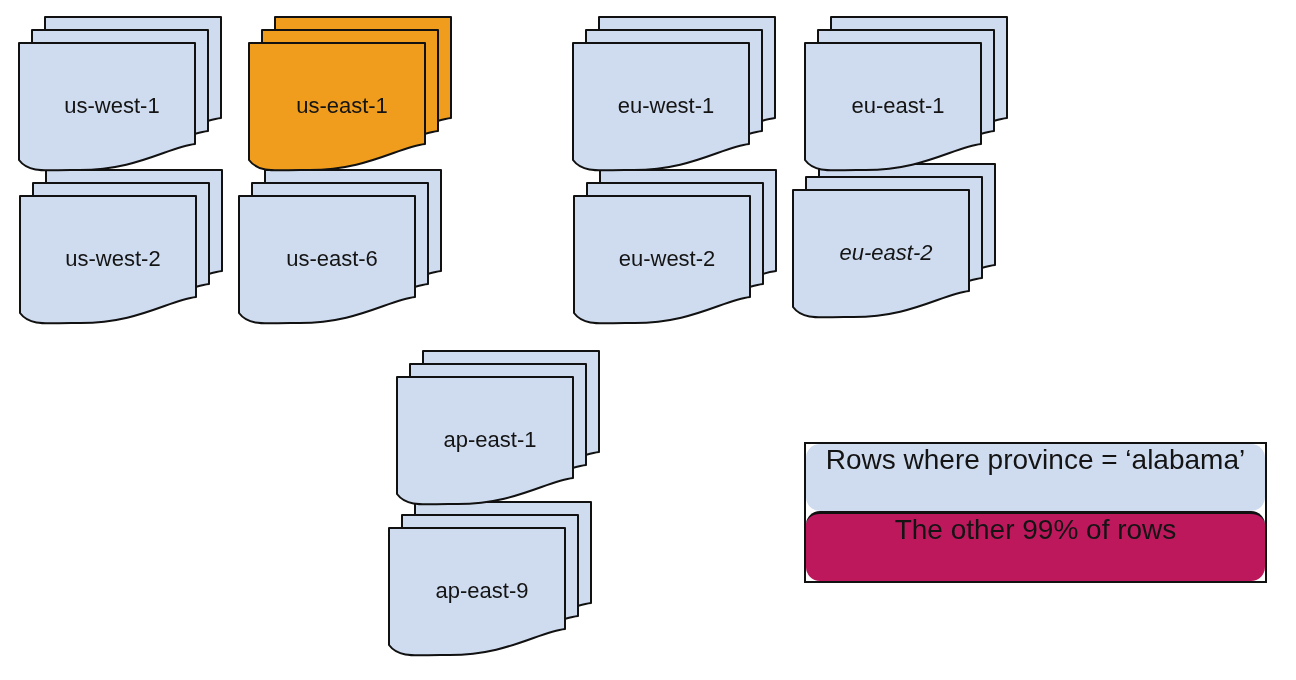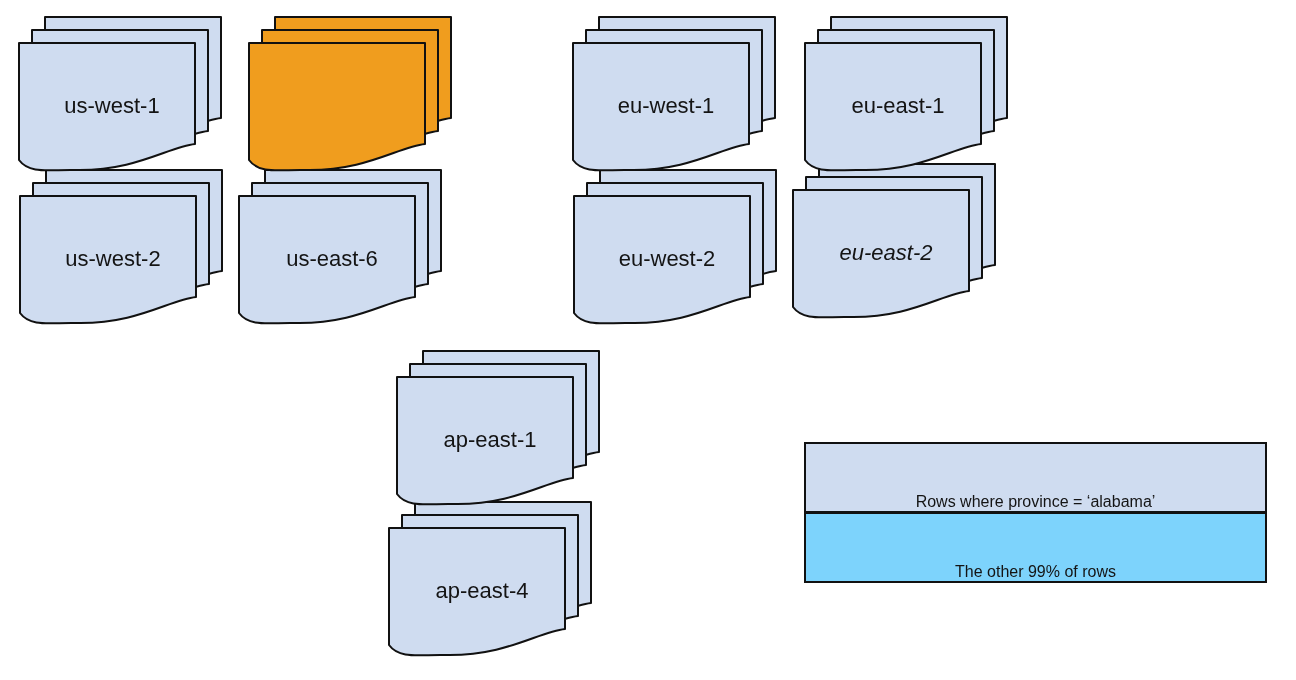--- a/index.html
+++ b/index.html
@@ -46,39 +46,40 @@
     position: absolute;
     box-sizing: border-box;
     border: 2px solid #111111;
     display: flex;
     flex-direction: column;
     background: #ffffff;
   }
   .legend-row {
     flex: 1;
     display: flex;
-    align-items: flex-end;
+    align-items: flex-start;
     justify-content: center;
-    font-size: 16px;
+    font-size: 28px;
     white-space: nowrap;
+    border-radius: 14px;
   }
   .legend-row + .legend-row {
     border-top: 3px solid #111111;
   }
 </style>
 </head>
 <body>
 
 <div id="canvas">
 
   <div id="legend" style="left: 804px; top: 442px; width: 463px; height: 141px;">
     <div class="legend-row" style="background: rgb(207, 220, 240);">
       <span>Rows where province = ‘alabama’</span>
     </div>
-    <div class="legend-row" style="background: #7dd3fc;">
+    <div class="legend-row" style="background: #be185d;">
       <span>The other 99% of rows</span>
     </div>
   </div>
 
 <div class="stack" style="left: 18px; top: 16px; z-index: 9;">
       <svg class="doc back" viewBox="0 0 178 134">
         <path d="M1,1 H177 V102 C150,105 118,129 58,128 C34,127 12,133 1,118 Z" stroke-width="2" stroke-linejoin="round" fill="#cfdcf0" stroke="#111111"></path>
       </svg>
       <svg class="doc middle" viewBox="0 0 178 134">
         <path d="M1,1 H177 V102 C150,105 118,129 58,128 C34,127 12,133 1,118 Z" stroke-width="2" stroke-linejoin="round" fill="#cfdcf0" stroke="#111111"></path>
@@ -91,20 +92,21 @@
     <div class="stack" style="left: 248px; top: 16px; z-index: 9;">
       <svg class="doc back" viewBox="0 0 178 134">
         <path d="M1,1 H177 V102 C150,105 118,129 58,128 C34,127 12,133 1,118 Z" stroke-width="2" stroke-linejoin="round" fill="#f09d1e" stroke="#111111"></path>
       </svg>
       <svg class="doc middle" viewBox="0 0 178 134">
         <path d="M1,1 H177 V102 C150,105 118,129 58,128 C34,127 12,133 1,118 Z" stroke-width="2" stroke-linejoin="round" fill="#f09d1e" stroke="#111111"></path>
       </svg>
       <svg class="doc front" viewBox="0 0 178 134">
         <path d="M1,1 H177 V102 C150,105 118,129 58,128 C34,127 12,133 1,118 Z" stroke-width="2" stroke-linejoin="round" fill="#f09d1e" stroke="#111111"></path>
       </svg>
+      <div class="stack-label">us-east-1</div>
     </div>
     <div class="stack" style="left: 572px; top: 16px; z-index: 9; text-align: right;">
       <svg class="doc back" viewBox="0 0 178 134">
         <path d="M1,1 H177 V102 C150,105 118,129 58,128 C34,127 12,133 1,118 Z" stroke-width="2" stroke-linejoin="round" fill="#cfdcf0" stroke="#111111"></path>
       </svg>
       <svg class="doc middle" viewBox="0 0 178 134">
         <path d="M1,1 H177 V102 C150,105 118,129 58,128 C34,127 12,133 1,118 Z" stroke-width="2" stroke-linejoin="round" fill="#cfdcf0" stroke="#111111"></path>
       </svg>
       <svg class="doc front" viewBox="0 0 178 134">
         <path d="M1,1 H177 V102 C150,105 118,129 58,128 C34,127 12,133 1,118 Z" stroke-width="2" stroke-linejoin="round" fill="#cfdcf0" stroke="#111111"></path>
@@ -186,15 +188,15 @@
     <div class="stack" style="left: 388px; top: 501px; z-index: 6;">
       <svg class="doc back" viewBox="0 0 178 134">
         <path d="M1,1 H177 V102 C150,105 118,129 58,128 C34,127 12,133 1,118 Z" stroke-width="2" stroke-linejoin="round" fill="#cfdcf0" stroke="#111111"></path>
       </svg>
       <svg class="doc middle" viewBox="0 0 178 134">
         <path d="M1,1 H177 V102 C150,105 118,129 58,128 C34,127 12,133 1,118 Z" stroke-width="2" stroke-linejoin="round" fill="#cfdcf0" stroke="#111111"></path>
       </svg>
       <svg class="doc front" viewBox="0 0 178 134">
         <path d="M1,1 H177 V102 C150,105 118,129 58,128 C34,127 12,133 1,118 Z" stroke-width="2" stroke-linejoin="round" fill="#cfdcf0" stroke="#111111"></path>
       </svg>
-      <div class="stack-label">ap-east-4</div>
+      <div class="stack-label">ap-east-9</div>
     </div>
   </div>
 
 </body></html>

